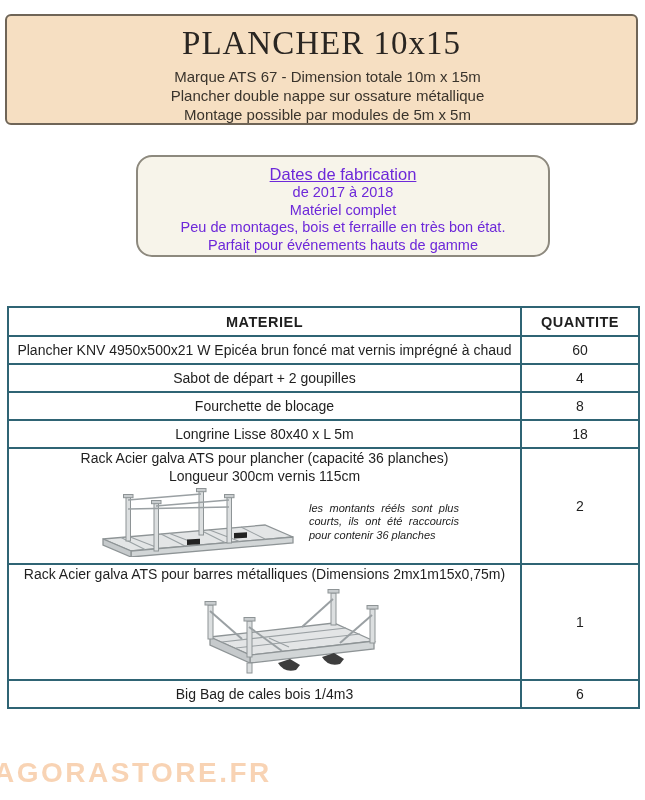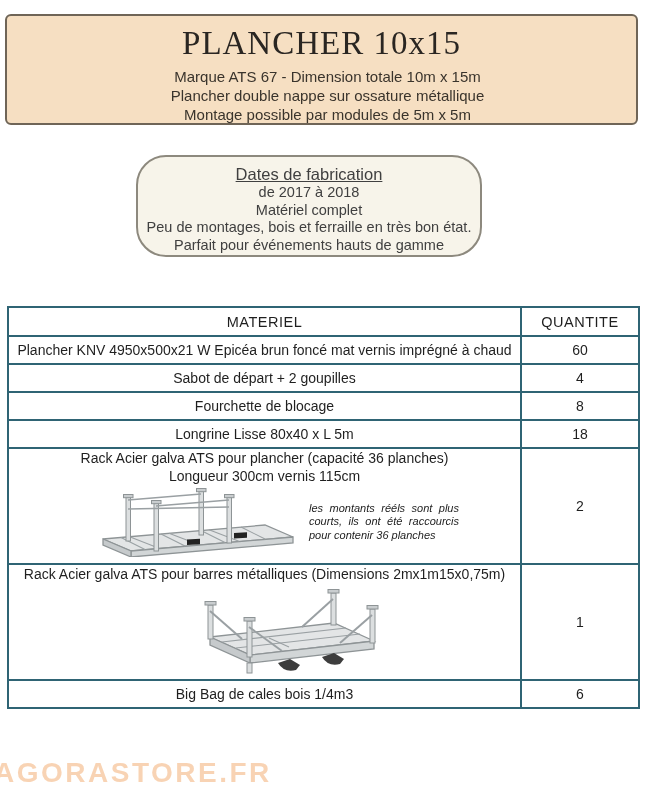--- a/index.html
+++ b/index.html
@@ -19,32 +19,32 @@
     text-align:center;
   }
   .header-title{
     font-family:"Liberation Serif",serif;font-size:33px;letter-spacing:1px;
     color:#2a2622;margin-top:9px;
   }
   .header-lines{margin-top:5px;}
   .header-line{font-size:15px;line-height:19px;color:#3a342c;padding-left:12px;}
   
   .info-box{
-    position:absolute;left:136px;top:155px;width:346px;height:102px;box-sizing:border-box;
-    background:var(--info-bg);border:2px solid var(--info-border);border-radius:30px;
-    text-align:center;color:#404040;
+    position:absolute;left:136px;top:155px;width:414px;height:102px;box-sizing:border-box;
+    background:var(--info-bg);border:2px solid var(--info-border);border-radius:16px;
+    text-align:center;color:#6d28d9;
   }
   .info-title{font-size:16.5px;text-decoration:underline;margin-top:8px;line-height:19px;}
   .info-line{font-size:14.5px;line-height:17.5px;white-space:nowrap;}
   
   .table-wrap{position:absolute;left:7px;top:306px;width:631px;}
   table{border-collapse:collapse;width:631px;table-layout:fixed;}
   col.c-mat{width:513px;} col.c-qty{width:118px;}
   th,td{border:2px solid var(--table-border);padding:0;}
-  th{height:27px;font-size:14.5px;font-weight:normal;letter-spacing:0.5px;text-align:center;margin-left:35px;}
+  th{height:27px;font-size:14.5px;font-weight:bold;letter-spacing:0.5px;text-align:center;margin-left:35px;}
   td{font-size:14px;text-align:center;vertical-align:middle;}
   tr.row-simple td{height:26px;}
   tr.row-rack td.mat-cell{height:114px;vertical-align:top;}
   .rack-line{font-size:14px;line-height:18px;text-align:center;}
   .rack-flex{display:flex;align-items:center;padding-left:90px;gap:10px;margin-top:2px;}
   .rack-note{
     width:150px;font-style:italic;font-size:11px;line-height:13.5px;
     text-align:justify;color:#1c1c1c;
   }
   .rack-svg-1{display:block;}

